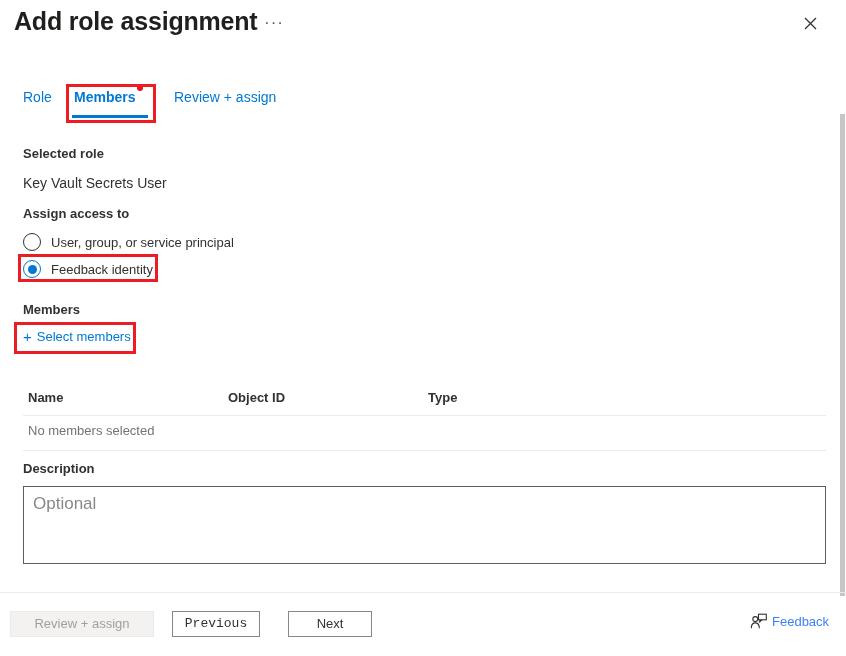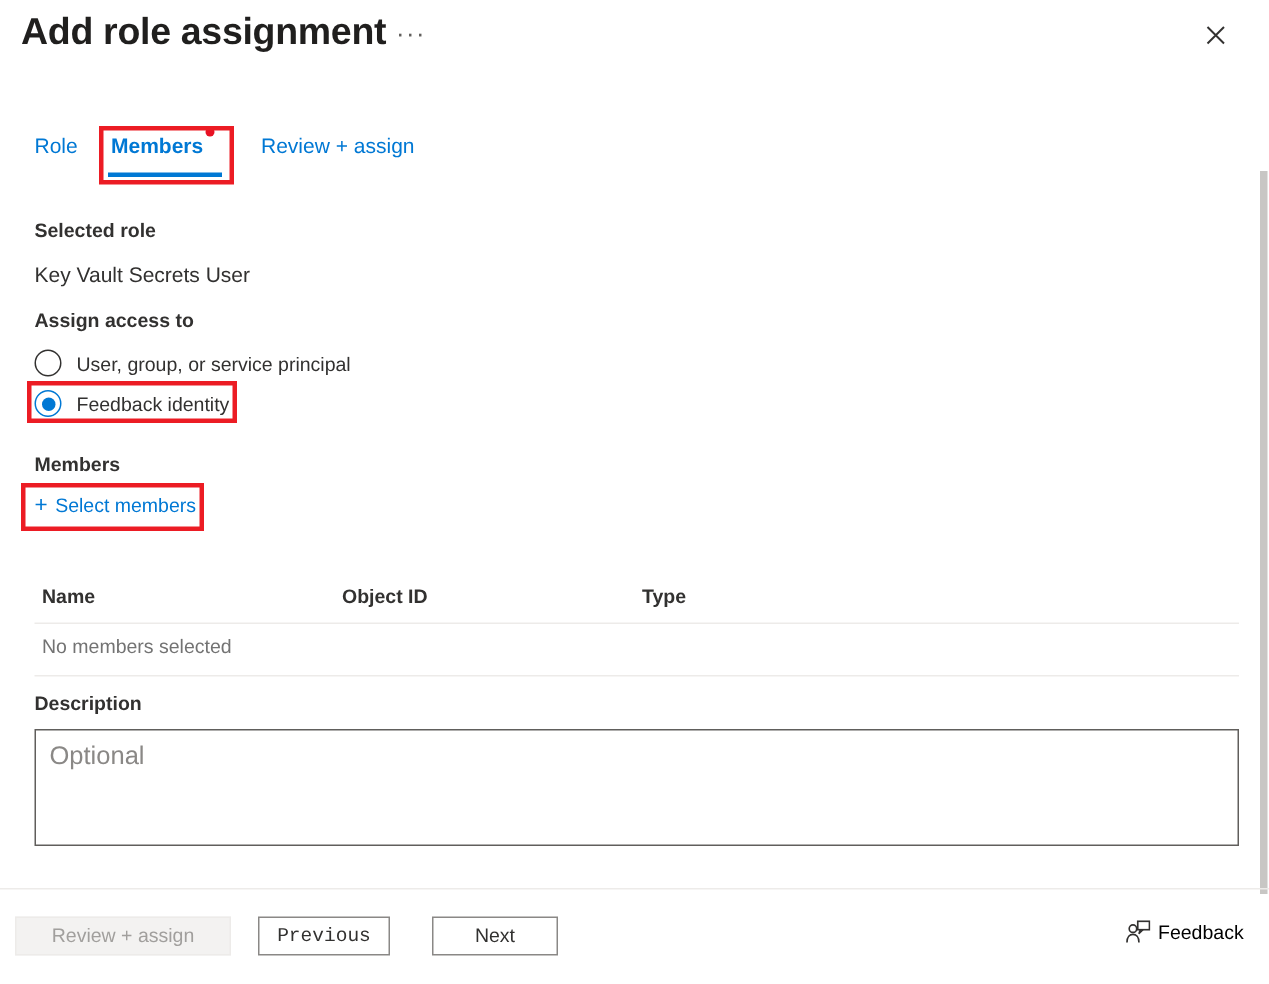--- a/index.html
+++ b/index.html
@@ -284,21 +284,21 @@
     align-items: center;
     cursor: pointer;
   }
   .feedback-icon {
     width: 17px; height: 17px;
     margin-right: 5px;
     flex: none;
   }
   .feedback-label {
     font-size: 13px;
-    color: #000000;
+    color: #3b82f6;
     white-space: nowrap;
   }
 </style>
 </head>
 <body>
 
 <div class="blade-header">
   <div class="blade-title">Add role assignment</div>
   <div class="header-ellipsis">···</div>
   <div class="close-btn">

